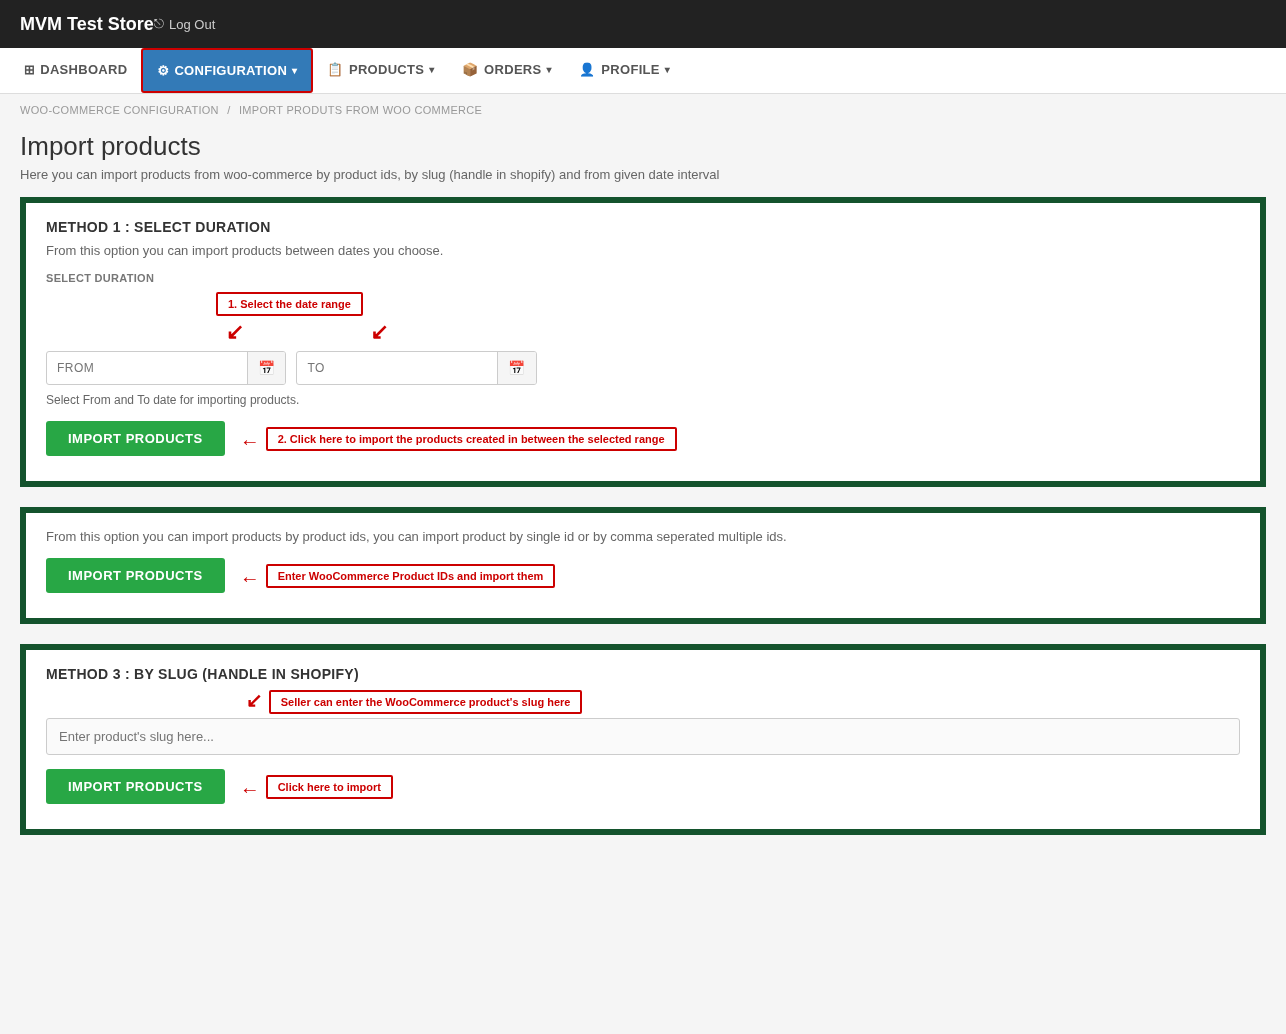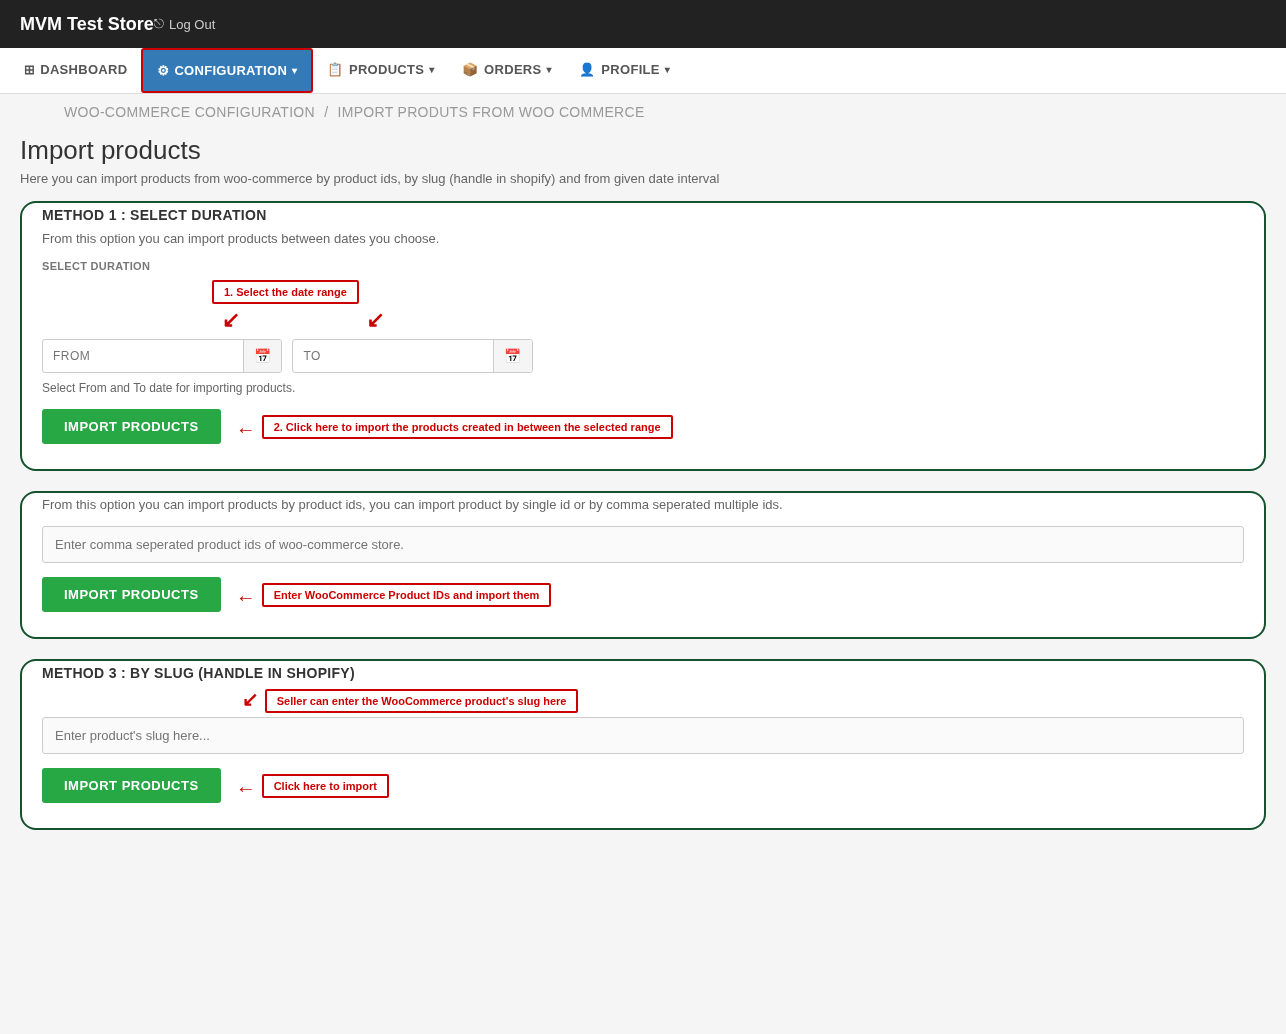--- a/index.html
+++ b/index.html
@@ -46,25 +46,24 @@
       color: #fff;
       border: 2px solid #c00;
       border-radius: 3px;
     }
     .nav-icon { font-size: 13px; }
     .nav-chevron { font-size: 10px; }
 
     
     .breadcrumb {
       padding: 10px 20px;
-      font-size: 14px;
+      font-size: 11px;
       color: #999;
       text-transform: uppercase;
       letter-spacing: 0.3px;
-      margin-left: 44px;
     }
     .breadcrumb span { color: #999; }
     .breadcrumb .sep { margin: 0 5px; }
 
     
     .page-header {
       padding: 5px 20px 15px;
     }
     .page-title {
       font-size: 26px;
@@ -78,23 +77,23 @@
     }
 
     
     .main-content {
       padding: 0 20px 30px;
     }
 
     
     .method-card {
       background: #fff;
-      border: 2px solid #14532d;
-      border-radius: 16px;
-      padding: 4px 20px 25px;
+      border: 6px solid #14532d;
+      border-radius: 0;
+      padding: 16px 20px 25px;
       margin-bottom: 20px;
     }
     .method-title {
       font-size: 14px;
       font-weight: 700;
       color: #333;
       text-transform: uppercase;
       margin-bottom: 8px;
       letter-spacing: 0.3px;
     }
@@ -292,21 +291,20 @@
       <div class="callout-row">
         <span class="arrow-red">←</span>
         <div class="callout-box">2. Click here to import the products created in between the selected range</div>
       </div>
     </div>
   </div>
 
   <div class="method-card">
     <div class="method-desc">From this option you can import products by product ids, you can import product by single id or by comma seperated multiple ids.</div>
 
-    <input class="text-input" type="text" placeholder="Enter comma seperated product ids of woo-commerce store." style="">
 
     <div class="btn-row">
       <button class="btn-import">IMPORT PRODUCTS</button>
       <div class="callout-row">
         <span class="arrow-red">←</span>
         <div class="callout-box">Enter WooCommerce Product IDs and import them</div>
       </div>
     </div>
   </div>
 

